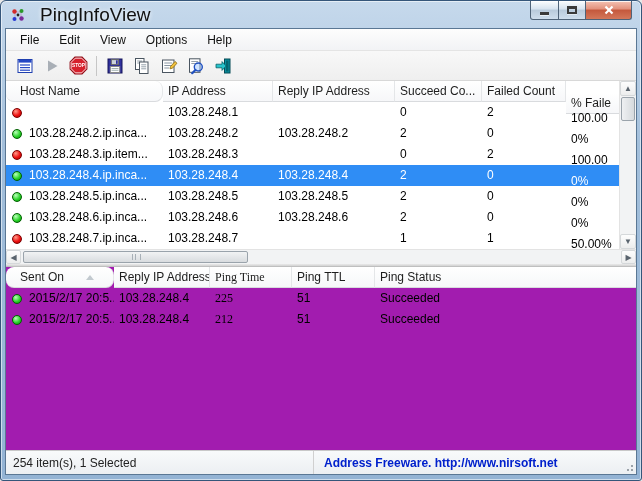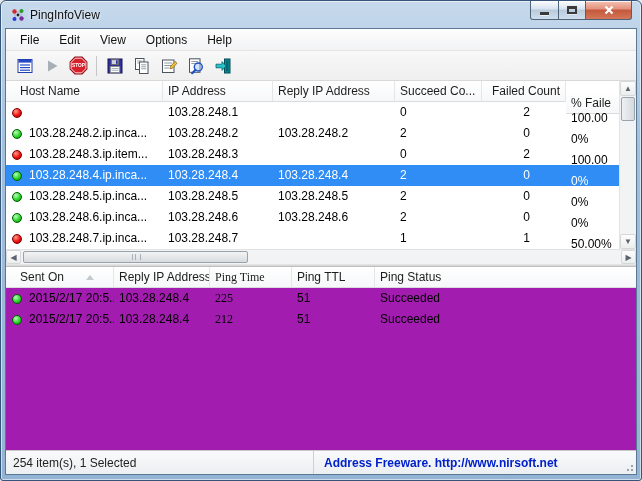--- a/index.html
+++ b/index.html
@@ -7,21 +7,21 @@
   .window{
     position:relative;width:642px;height:481px;margin:0;
     font-family:"Liberation Sans",sans-serif;
     background:linear-gradient(#c6d9ec,#a3bfdb 30%,#93b3d4);
     border:1px solid #35567a;border-radius:6px 6px 3px 3px;
     box-shadow:inset 0 0 0 1px rgba(255,255,255,.55);
   }
   
   .titlebar{height:27px;display:flex;align-items:center;padding:0 9px;position:relative;}
   .app-icon{width:16px;height:16px;flex:none;}
-  .title-text{font-size:12px;color:#111;margin-left:4px;text-shadow:0 0 4px #fff;}
+  .title-text{font-size:19px;color:#111;margin-left:14px;text-shadow:0 0 4px #fff;}
   .winbtns{position:absolute;right:9px;top:0;display:flex;height:19px;}
   .wb{height:19px;border:1px solid #4f6378;border-top:none;display:flex;align-items:center;justify-content:center;
       background:linear-gradient(#fbfdfe,#d7e3ef 45%,#b8cadb 50%,#cfdeed);box-shadow:inset 0 1px 0 rgba(255,255,255,.8);}
   .wb.min{width:29px;border-radius:0 0 0 3px;}
   .wb.max{width:27px;border-left:none;}
   .wb.close{width:46px;border-left:none;border-radius:0 0 3px 0;
       background:linear-gradient(#f4c3b4,#e2907b 45%,#c4583c 50%,#d4775a);}
   .glyph-min{width:9px;height:3px;background:#3a3a3a;margin-top:7px;box-shadow:0 1px 0 rgba(255,255,255,.6);}
   .glyph-max{width:10px;height:8px;border:2px solid #3a3a3a;border-top-width:3px;background:transparent;box-shadow:0 1px 0 rgba(255,255,255,.5);}
   
@@ -35,31 +35,31 @@
   .toolbar{height:30px;flex:none;background:linear-gradient(#f8f8f8,#efefef);border-bottom:1px solid #d8d8d8;
     display:flex;align-items:center;padding-left:5px;}
   .tbtn{width:27px;height:25px;display:flex;align-items:center;justify-content:center;border:1px solid transparent;}
   .tsep{width:1px;height:20px;background:#c6c6c6;margin:0 4px;flex:none;}
   
   .upper-pane{height:183px;flex:none;position:relative;background:#fff;}
   .cols{position:absolute;left:0;top:0;right:17px;}
   .hdr-row{display:flex;height:21px;}
   .hcell{height:21px;background:linear-gradient(#ffffff,#f6f7f9);border-right:1px solid #e4e6e8;border-bottom:1px solid #d9dbde;
     font-size:12px;color:#1d1d1d;padding:3px 0 0 5px;overflow:hidden;white-space:nowrap;}
-  .hcell.first{padding-left:14px;}
+  .hcell.first{padding-left:14px;border-radius:8px;}
   .row{display:flex;height:21px;align-items:center;font-size:12px;color:#000;}
   .cell{padding-left:5px;overflow:hidden;white-space:nowrap;height:21px;line-height:21px;}
   .cell.first{display:flex;align-items:center;padding-left:6px;}
   .cell.first .txt{margin-left:7px;}
   .row.selected{background:#2f8df5;color:#fff;}
   .dot{width:10px;height:10px;border-radius:50%;flex:none;}
   .dot[data-color="red"]{background:radial-gradient(circle at 35% 30%,#ff9a8a,#ee1111 55%,#990000);border:1px solid #7c0000;}
   .dot[data-color="green"]{background:radial-gradient(circle at 35% 30%,#baffba,#2dd52d 55%,#008a00);border:1px solid #006000;}
   
-  .u-c0{width:157px;} .u-c1{width:110px;} .u-c2{width:122px;} .u-c3{width:87px;} .u-c4{width:84px;text-align:center;} .u-c5{width:53px;border-right:none;margin-top:12px;}
+  .u-c0{width:157px;} .u-c1{width:110px;} .u-c2{width:122px;} .u-c3{width:87px;} .u-c4{width:84px;} .u-c5{width:53px;border-right:none;margin-top:12px;}
   
   .vscroll{position:absolute;right:0;top:0;width:17px;height:168px;background:#f2f3f4;border-left:1px solid #e3e3e3;}
   .sb-arrow{position:absolute;left:0;width:16px;height:15px;display:flex;align-items:center;justify-content:center;
     font-size:8px;color:#5a646e;background:linear-gradient(#fdfdfd,#eceded);border:1px solid #d5d8da;border-radius:2px;}
   .vscroll .up{top:0;}
   .vscroll .down{bottom:0;}
   .vthumb{position:absolute;left:1px;top:16px;width:14px;height:24px;background:linear-gradient(90deg,#eef0f2,#d6dadd);
     border:1px solid #9aa3ab;border-radius:2px;}
   .hscroll{position:absolute;left:0;right:0;bottom:0;height:15px;background:#f2f3f4;border-top:1px solid #e3e3e3;}
   .hscroll .left{left:0;top:0;width:15px;height:14px;}

